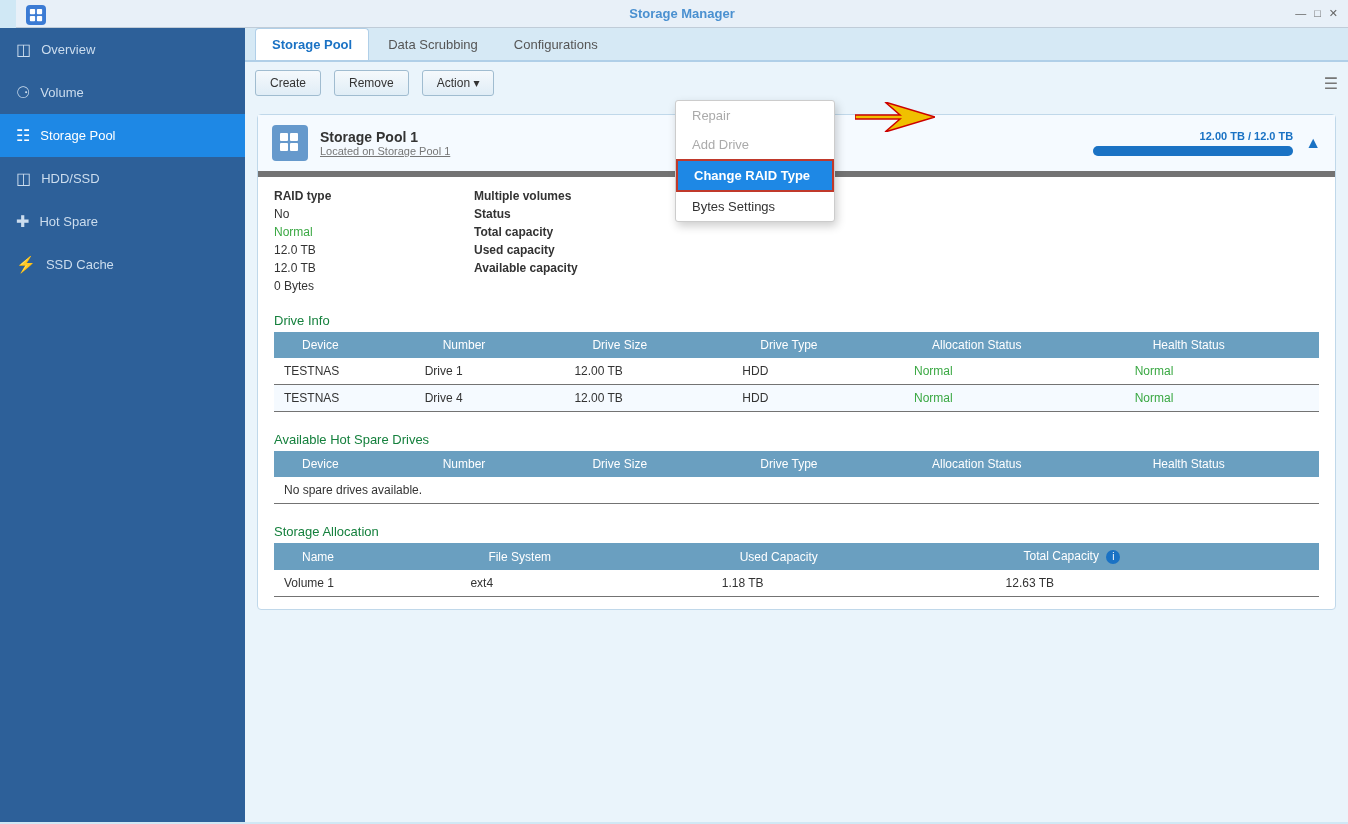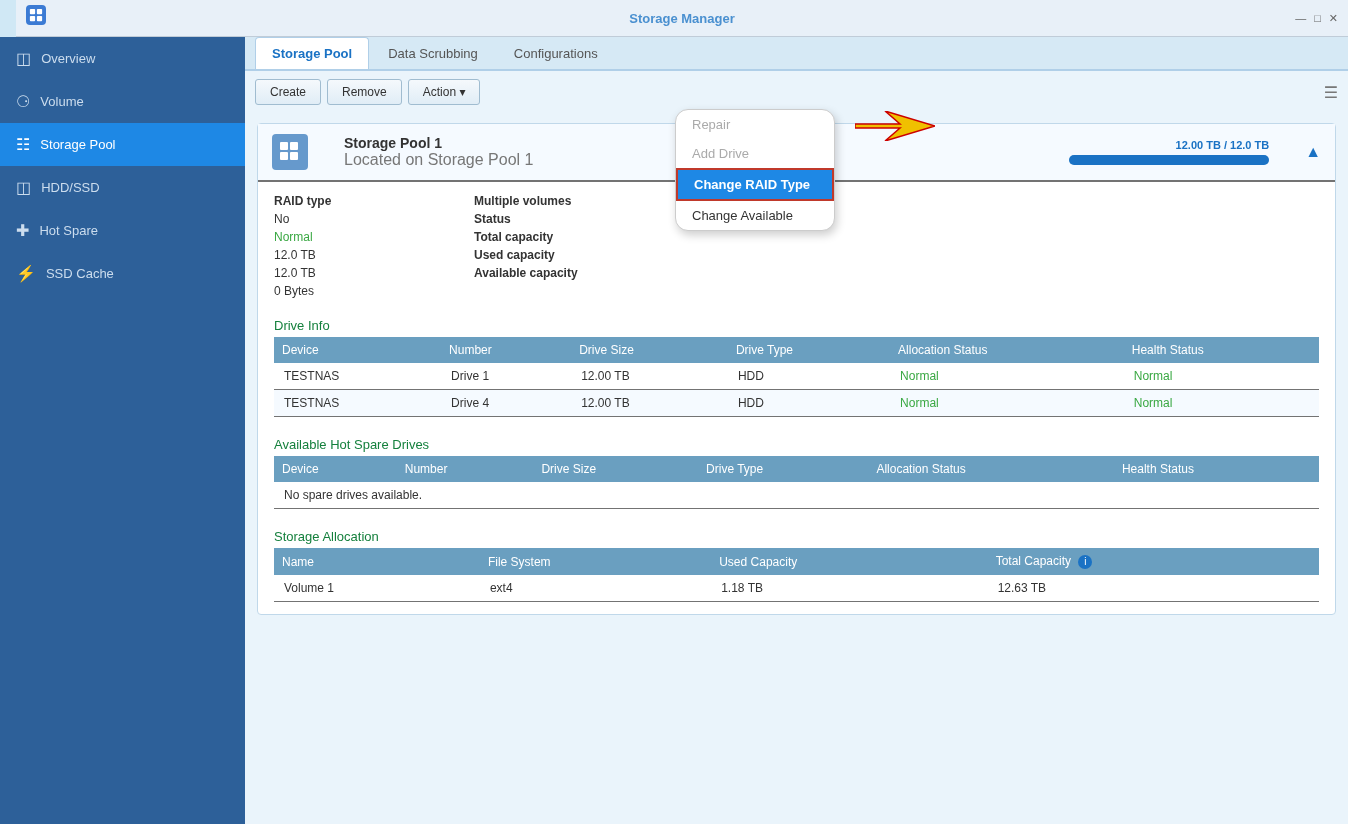--- a/index.html
+++ b/index.html
@@ -1,21 +1,21 @@
 <!DOCTYPE html>
 <html><head>
   <meta charset="utf-8">
   <style>
     * { box-sizing: border-box; margin: 0; padding: 0; }
     body { font-family: Arial, sans-serif; font-size: 13px; background: #d0e8f5; width: 1348px; height: 824px; overflow: hidden; }
 
     
     .titlebar {
       background: #e8f0f8;
-      height: 37px;
+      height: 28px;
       display: flex;
       align-items: center;
       justify-content: center;
       position: relative;
       border-bottom: 1px solid #c0ccd8;
       margin-left: 16px;
     }
     .titlebar-title { color: #4a90d0; font-weight: bold; font-size: 13px; }
     .titlebar-controls { position: absolute; right: 10px; display: flex; gap: 8px; }
     .titlebar-btn { font-size: 11px; color: #666; cursor: pointer; }
@@ -85,21 +85,21 @@
       border-color: #b0cfe8;
       color: #1a72c4;
       font-weight: bold;
     }
 
     
     .toolbar {
       padding: 8px 10px;
       display: flex;
       align-items: center;
-      gap: 6px;
+      gap: 13px;
       background: #eaf4fb;
       position: relative;
     }
     .btn {
       padding: 5px 14px;
       border: 1px solid #a0bcd0;
       background: linear-gradient(to bottom, #f5f9fc, #e0edf6);
       color: #333;
       font-size: 12px;
       cursor: pointer;
@@ -109,21 +109,21 @@
       display: flex; align-items: flex-end; gap: 4px;
     }
 
     
     .dropdown-menu {
       position: absolute;
       top: 38px;
       left: 430px;
       background: white;
       border: 1px solid #ccc;
-      border-radius: 13px;
+      border-radius: 3px;
       box-shadow: 2px 4px 10px rgba(0,0,0,0.2);
       z-index: 100;
       min-width: 160px;
     }
     .dropdown-item {
       padding: 7px 16px;
       cursor: pointer;
       font-size: 13px;
       color: #333;
     }
@@ -154,34 +154,33 @@
     .pool-card {
       background: white;
       border: 1px solid #c0d8ea;
       border-radius: 4px;
       margin-bottom: 16px;
     }
     .pool-header {
       display: flex;
       align-items: center;
       padding: 10px 14px;
-      border-bottom: 2px solid #737373;
+      border-bottom: 6px solid #737373;
       background: #f5faff;
-      gap: 24px;
     }
     .pool-icon {
       width: 36px; height: 36px;
       background: #6699cc;
       border-radius: 4px;
       display: flex; align-items: center; justify-content: center;
       margin-right: 12px;
     }
     .pool-icon svg { fill: white; }
     .pool-title { font-weight: bold; font-size: 14px; color: #333; }
-    .pool-subtitle { font-size: 16px; color: #777; }
+    .pool-subtitle { font-size: 11px; color: #777; text-decoration: underline; }
     .pool-capacity {
       margin-left: auto;
       text-align: right;
     }
     .pool-capacity-text { color: #1a72c4; font-size: 11px; font-weight: bold; }
     .capacity-bar { width: 200px; height: 10px; background: #d0e8f5; border-radius: 5px; margin-top: 4px; }
     .capacity-fill { height: 100%; background: #1a72c4; border-radius: 5px; width: 100%; }
     .collapse-btn { margin-left: 12px; color: #1a72c4; cursor: pointer; font-size: 16px; }
 
     
@@ -203,21 +202,21 @@
       padding: 8px 16px 4px;
     }
     .data-table {
       width: 100%;
       border-collapse: collapse;
       font-size: 12px;
     }
     .data-table th {
       background: #6a9fc0;
       color: white;
-      padding: 6px 8px;
+      padding: 6px 28px;
       text-align: left;
       font-weight: normal;
     }
     .data-table td {
       padding: 6px 10px;
       border-bottom: 1px solid #737373;
       color: #333;
     }
     .data-table tr:nth-child(even) td { background: #f5faff; }
     .data-table .green { color: #3aa843; }
@@ -296,21 +295,21 @@
       <button class="btn">Remove</button>
       <button class="btn btn-action">
         <span>Action ▾</span>
       </button>
       <span style="margin-left:auto" class="list-view-icon">☰</span>
 
       <div class="dropdown-menu">
         <div class="dropdown-item disabled">Repair</div>
         <div class="dropdown-item disabled">Add Drive</div>
         <div class="dropdown-item highlighted">Change RAID Type</div>
-        <div class="dropdown-item">Change Available</div>
+        <div class="dropdown-item">Bytes Settings</div>
       </div>
 
       <div class="arrow-indicator">
         <svg width="80" height="30" viewBox="0 0 80 30">
           <polygon points="80,15 30,0 45,13 0,13 0,17 45,17 30,30" fill="#f0c000" stroke="#c00" stroke-width="1.5"></polygon>
         </svg>
       </div>
     </div>
 
     <div class="content-area">

